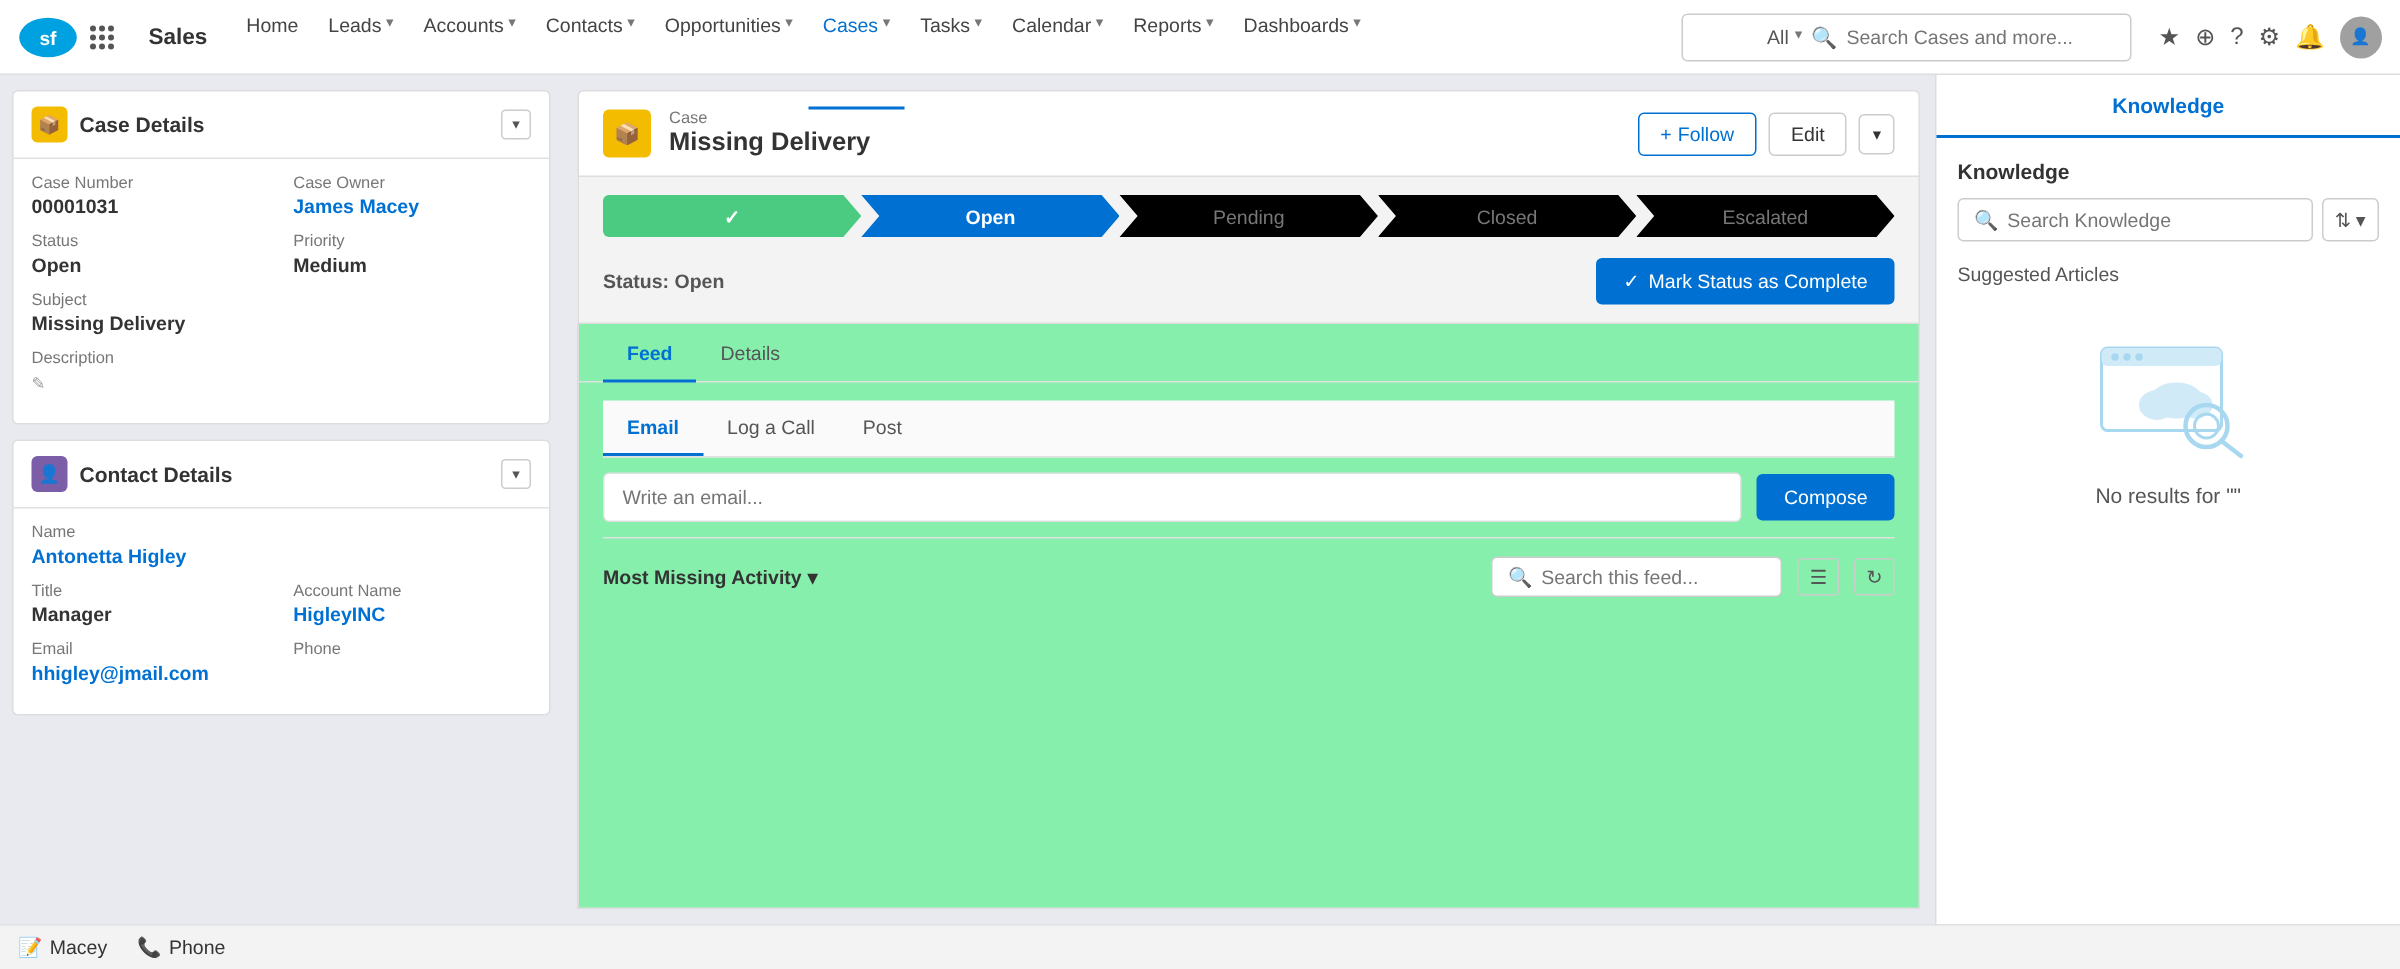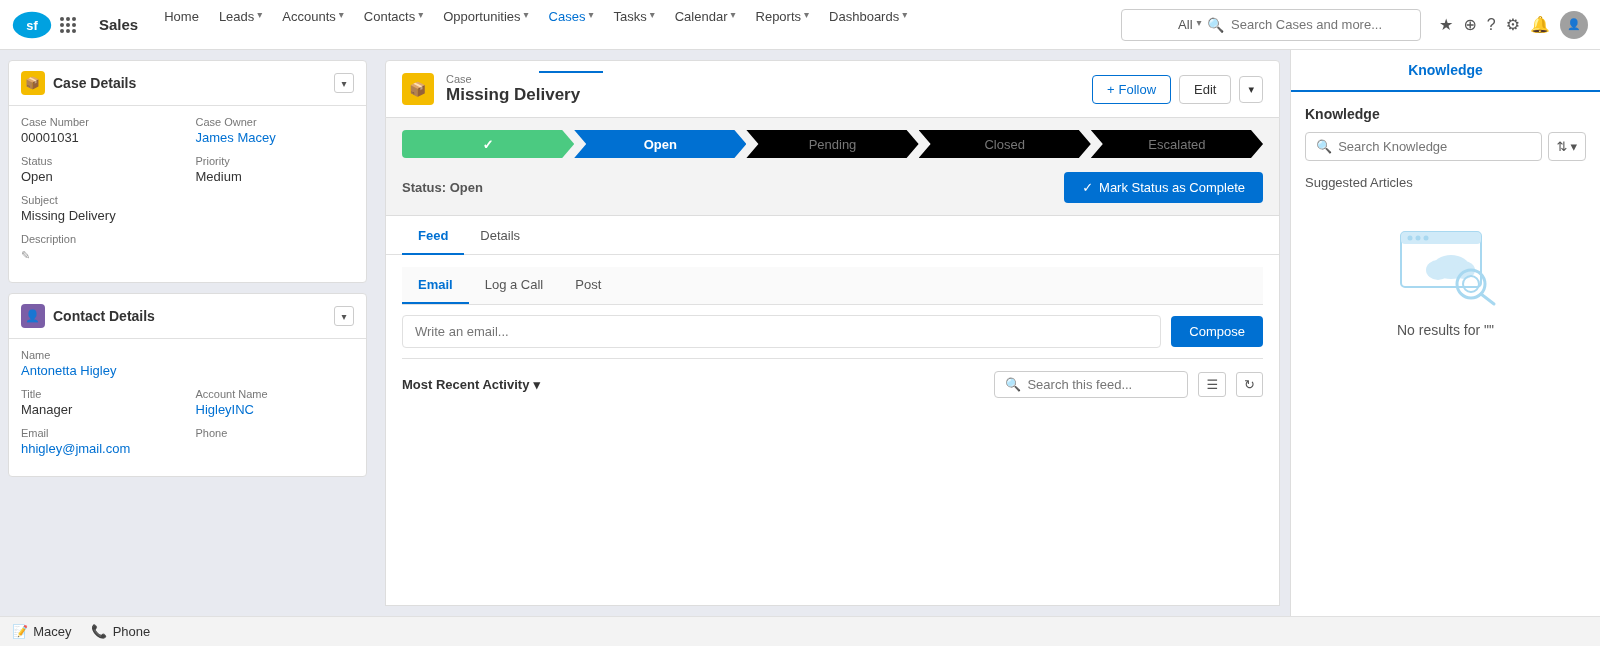--- a/index.html
+++ b/index.html
@@ -192,20 +192,21 @@
       color: #999;
       font-size: 11px;
       cursor: pointer;
       opacity: 0;
       margin-left: auto;
     }
     .field-value-wrap {
       display: flex;
       align-items: center;
       justify-content: space-between;
+      font-weight: bold;
     }
 
     
     .center-panel {
       flex: 1;
       overflow-y: auto;
       padding: 10px;
       display: flex;
       flex-direction: column;
       gap: 0;
@@ -328,21 +329,21 @@
       padding: 8px 18px;
       cursor: pointer;
       font-size: 13px;
       display: flex;
       align-items: center;
       gap: 6px;
     }
 
     
     .feed-card {
-      background: #ffffff;
+      background: #86efac;
       border: 1px solid #ddd;
       border-top: none;
       flex: 1;
       padding: 0;
     }
     .feed-tabs {
       display: flex;
       border-bottom: 1px solid #e0e0e0;
       padding: 0 16px;
     }
@@ -805,21 +806,21 @@
           <div class="email-tab active">Email</div>
           <div class="email-tab">Log a Call</div>
           <div class="email-tab">Post</div>
         </div>
         <div class="compose-area">
           <input class="compose-input" type="text" placeholder="Write an email..." style="">
           <button class="btn-compose">Compose</button>
         </div>
         <div class="activity-bar">
           <div class="activity-select">
-            <span>Most Recent Activity</span>
+            <span>Most Missing Activity</span>
             <span>▾</span>
           </div>
           <div class="search-feed">
             <span style="color:#999;font-size:13px;">🔍</span>
             <input type="text" placeholder="Search this feed..." style="">
           </div>
           <button class="icon-btn">☰</button>
           <button class="icon-btn">↻</button>
         </div>
       </div>

